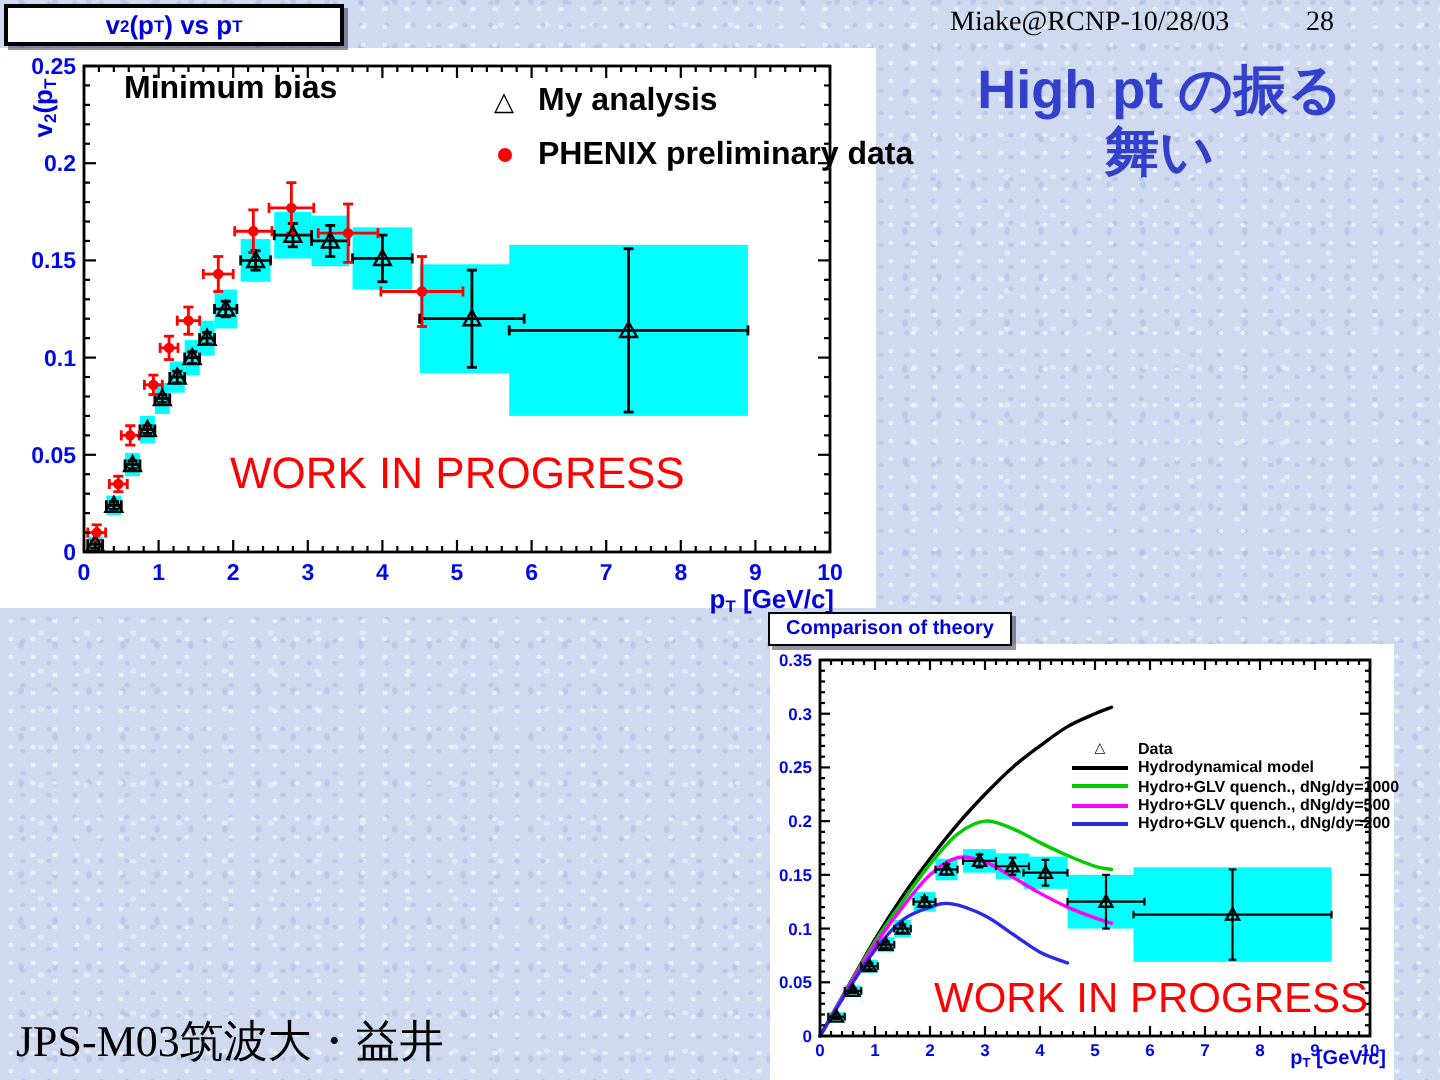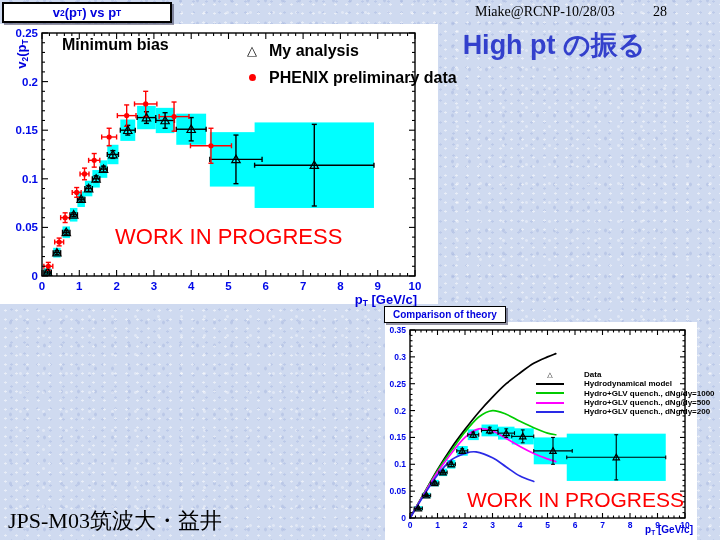--- a/index.html
+++ b/index.html
@@ -40,28 +40,28 @@
   .llab{font-weight:bold;color:#000;white-space:nowrap;}
   .legend1{left:243px;top:13px;}
   .legend1 .lrow{height:27px;}
   .legend1 .lmk{width:18px;}
   .legend1 .llab{margin-left:8px;font-size:16px;}
   .legend1 .ltri{font-size:13px;line-height:1;}
   .legend1 .ldot{width:7px;height:7px;border-radius:50%;}
   .legend2{left:150px;top:48px;}
   .legend2 .lrow{height:9.3px;}
   .legend2 .lmk{width:30px;}
-  .legend2 .llab{margin-left:19px;font-size:8px;}
+  .legend2 .llab{margin-left:4px;font-size:8px;}
   .legend2 .ltri{font-size:7px;line-height:1;}
   .legend2 .lline{width:28px;height:2px;}
   .swatch{left:48px;top:307px;width:74px;height:28px;}
   .syslabel{left:137px;top:310px;font-size:18px;font-weight:bold;color:#000;}
   .credit{left:475px;top:4px;font-family:"Liberation Serif",serif;font-size:14px;color:#000;}
   .pagenum{left:653px;top:4px;font-family:"Liberation Serif",serif;font-size:14px;color:#000;}
-  .maintitle{left:424px;top:30px;width:260px;text-align:center;font-size:27px;line-height:31px;
+  .maintitle{left:450px;top:30px;width:260px;text-align:center;font-size:27px;line-height:31px;
     font-weight:bold;color:#3340cc;}
   .footer{left:8px;top:506px;font-family:"Liberation Serif",serif;font-size:22px;color:#000;}
   .plot2o{left:385px;top:322px;width:335px;height:218px;}
 </style>
 </head>
 <body>
 
 <div class="slide">
 
   <div class="abs pad pad1"></div>
@@ -481,20 +481,21 @@
     </div>
   </div>
 
   <div class="abs swatch"></div>
 
   <div class="abs credit">Miake@RCNP-10/28/03</div>
   <div class="abs pagenum">28</div>
 
   <div class="abs maintitle">
     <div>High pt の振る</div>
+    <div>舞い</div>
   </div>
 
   <div class="abs titlebox titlebox2">
     <span>Comparison of theory</span>
   </div>
 
   <div class="abs plot2o">
     <svg id="chart2-svg" width="335" height="218">
         <rect x="25" y="8" width="275" height="188" fill="#fff"></rect>
         <g>

